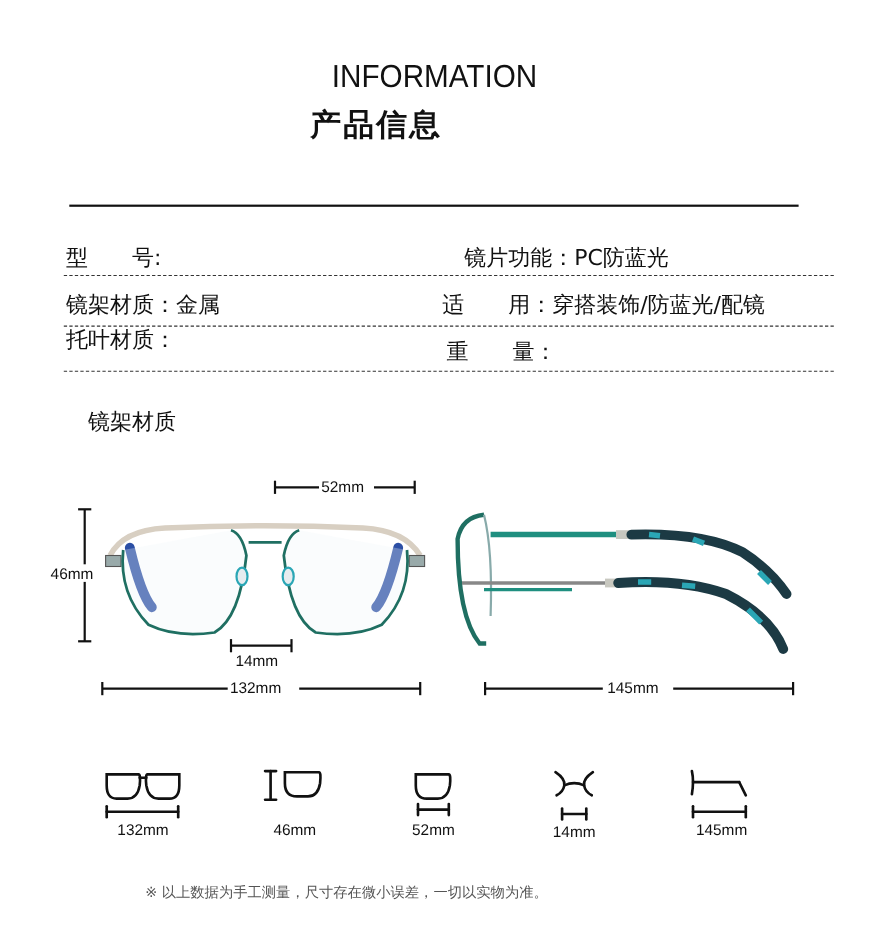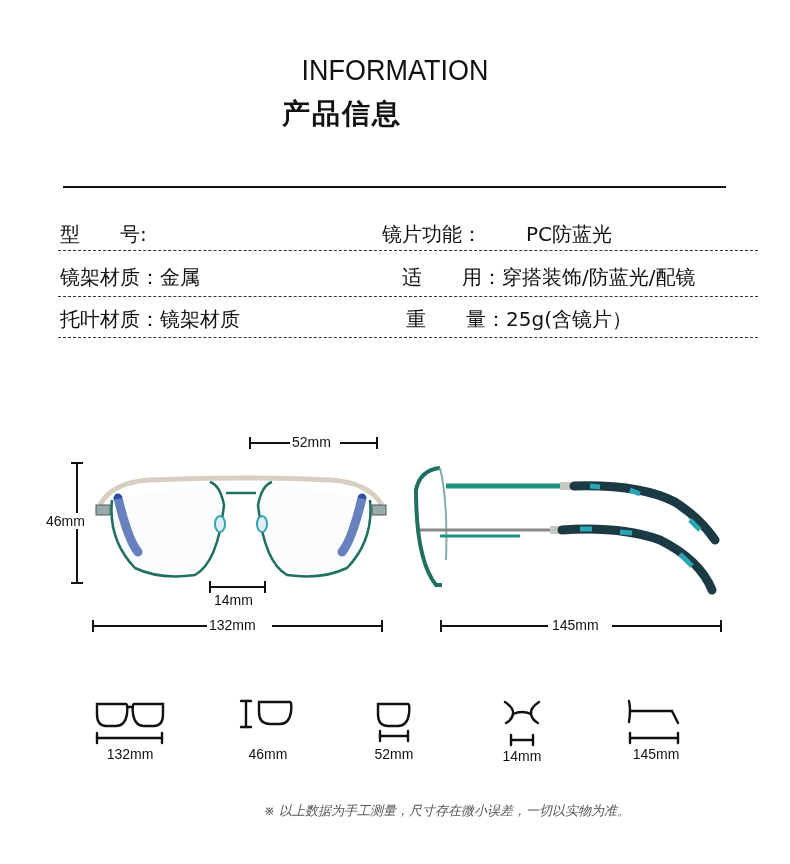--- a/index.html
+++ b/index.html
@@ -23,63 +23,62 @@
       height: 42px; display: flex; align-items: flex-end; padding-bottom: 4px;
       font-size: 20px; color: #111; white-space: nowrap;
     }
     .dash-line {
       height: 0; border-top: 1.5px dashed #333;
     }
     .spec-label { display: inline-block; }
     .spec-value { display: inline-block; margin-top: 48px; }
     .dim-label { font-family: "Liberation Sans", sans-serif; font-size: 14px; color: #111; background: #fff; padding: 0 2px; }
     .icon-label { font-family: "Liberation Sans", sans-serif; font-size: 14px; color: #111; text-align: center; width: 100px; }
-    .note { left: 0; width: 630px; top: 802px; text-align: right; font-size: 13px; color: #555; font-style: italic; }
+    .note { left: 0; width: 630px; top: 802px; text-align: center; font-size: 13px; color: #555; }
   </style>
 </head>
 <body>
 
 <div class="abs title-en">INFORMATION</div>
 <div class="abs title-zh">产品信息</div>
 <div class="abs rule"></div>
 
 <div class="abs" style="left:58px; top:210px; width:700px;">
 
   <div style="position:relative; height:40px;">
     <div class="abs spec-row" style="left:2px; top:0;">
       <span class="spec-label">型　　号:</span>
       <span class="spec-value"></span>
     </div>
-    <div class="abs spec-row" style="left:324px; top:0;gap:44px;">
+    <div class="abs spec-row" style="left:364px; top:0;">
       <span class="spec-label">镜片功能：</span>
       <span class="spec-value">PC防蓝光</span>
     </div>
   </div>
   <div class="dash-line"></div>
 
   <div style="position:relative; height:45px;">
     <div class="abs spec-row" style="left:344px; top:2px;">
       <span class="spec-label">适　　用：</span>
       <span class="spec-value">穿搭装饰/防蓝光/配镜</span>
     </div>
     <div class="abs spec-row" style="left:2px; top:2px;">
       <span class="spec-label">镜架材质：</span>
       <span class="spec-value">金属</span>
     </div>
   </div>
   <div class="dash-line"></div>
 
   <div style="position:relative; height:40px;">
-    <div class="abs spec-row" style="left:2px; top:-2px;">
+    <div class="abs spec-row" style="left:2px; top:-2px;flex-direction:column;">
       <span class="spec-label">托叶材质：</span>
       <span class="spec-value">镜架材质</span>
     </div>
     <div class="abs spec-row" style="left:348px; top:-2px;">
       <span class="spec-label">重　　量：</span>
-      <span class="spec-value">25g(含镜片）</span>
     </div>
   </div>
   <div class="dash-line"></div>
 </div>
 
 <svg class="abs" style="left:0; top:420px;" width="400" height="220" viewBox="0 420 400 220">
 
   <g stroke="#111" stroke-width="2">
     <line x1="250" y1="443" x2="290" y2="443"></line>
     <line x1="340" y1="443" x2="377" y2="443"></line>

